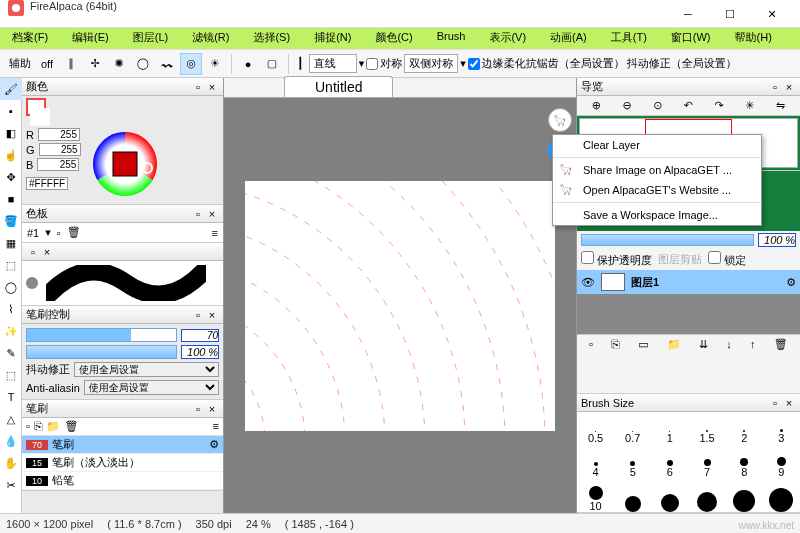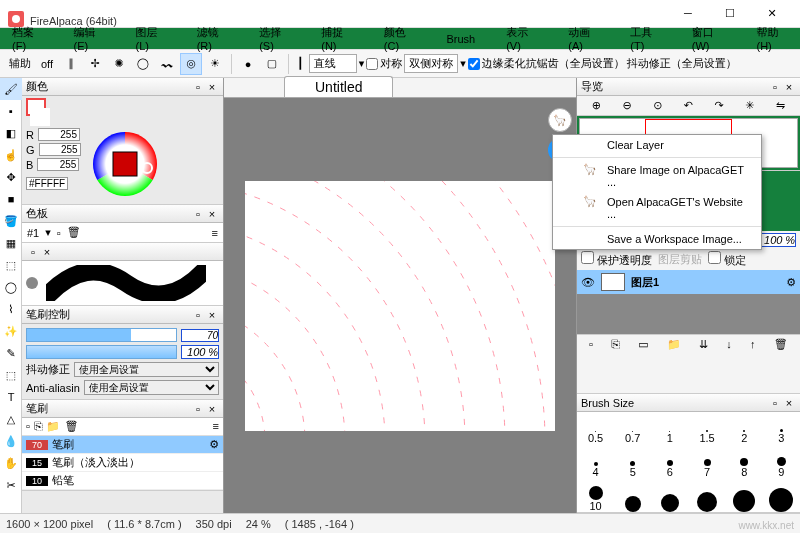--- a/index.html
+++ b/index.html
@@ -1,22 +1,22 @@
 <!DOCTYPE html>
 <html><head>
 <meta charset="utf-8">
 <style>
 * { margin: 0; padding: 0; box-sizing: border-box; font-family: "Microsoft YaHei", "SimSun", Arial, sans-serif; font-size: 11px; }
 body { width: 800px; height: 533px; background: #f0f0f0; overflow: hidden; position: relative; }
-.titlebar { height: 28px; background: #fff; display: flex; align-items: flex-end; padding: 0 8px; border-bottom: 1px solid #ddd; }
+.titlebar { height: 28px; background: #fff; display: flex; align-items: flex-start; padding: 0 8px; border-bottom: 1px solid #ddd; }
 .titlebar .icon { width: 16px; height: 16px; margin-right: 6px; }
 .titlebar .title { flex: 1; color: #333; }
 .titlebar .win-btns { display: flex; gap: 2px; }
 .win-btn { width: 40px; height: 28px; display: flex; align-items: center; justify-content: center; cursor: pointer; }
-.menubar { height: 22px; background: #15803d; display: flex; align-items: center; padding: 0 6px; gap: 19px; border-bottom: 1px solid #e0e0e0; }
+.menubar { height: 22px; background: #bef264; display: flex; align-items: flex-start; padding: 0 6px; gap: 12px; border-bottom: 1px solid #e0e0e0; }
 .menubar span { padding: 2px 6px; cursor: pointer; }
 .toolbar { height: 28px; background: #f6f6f6; display: flex; align-items: center; padding: 0 6px; gap: 2px; border-bottom: 1px solid #ccc; }
 .tbtn { width: 22px; height: 22px; display: flex; align-items: center; justify-content: center; border: 1px solid transparent; cursor: pointer; }
 .tbtn.active { background: #cce5ff; border: 1px solid #99c9ff; }
 .tsep { width: 1px; height: 20px; background: #ccc; margin: 0 3px; }
 .tlbl { margin: 0 3px; }
 .tsel { border: 1px solid #aaa; background: #fff; padding: 1px 4px; min-width: 48px; }
 .chk { display: flex; align-items: center; gap: 2px; }
 .chk input { width: 12px; height: 12px; }
 .main { display: flex; height: 435px; }
@@ -54,21 +54,21 @@
 .tabbar { height: 20px; background: #f4f4f4; display: flex; align-items: flex-end; border-bottom: 1px solid #aaa; padding-left: 60px; }
 .tab { background: #fff; border: 1px solid #aaa; border-bottom: none; padding: 2px 30px; font-size: 14px; border-radius: 3px 3px 0 0; }
 .canvas-area { flex: 1; display: flex; align-items: center; justify-content: center; position: relative; overflow: hidden; }
 .canvas { width: 310px; height: 250px; background: #fff; position: relative; overflow: hidden; }
 .avatar-stack { position: absolute; top: 10px; right: 4px; display: flex; flex-direction: column; gap: 6px; }
 .avatar { width: 24px; height: 24px; border-radius: 50%; }
 .right-panels { width: 224px; background: #15803d; border-left: 1px solid #999; display: flex; flex-direction: column; }
 .nav-tools { display: flex; gap: 4px; padding: 3px 6px; justify-content: space-around; background: #f4f4f4; border-bottom: 1px solid #ccc; }
 .nav-preview { height: 50px; background: #fff; margin: 2px; border: 1px solid #aaa; position: relative; }
 .context-menu { position: absolute; top: 134px; right: 38px; width: 210px; background: #fff; border: 1px solid #999; box-shadow: 2px 2px 5px rgba(0,0,0,0.3); z-index: 100; }
-.ctx-item { padding: 4px 8px 4px 30px; position: relative; font-size: 11px; cursor: pointer; margin-left: 24px; }
+.ctx-item { padding: 4px 8px 4px 30px; position: relative; font-size: 11px; cursor: pointer; }
 .ctx-sep { height: 1px; background: #ddd; margin: 2px 0; }
 .ctx-icon { position: absolute; left: 6px; top: 3px; width: 16px; height: 16px; }
 .layer-body { background: #f4f4f4; }
 .layer-slider { display: flex; align-items: center; padding: 2px 4px; gap: 4px; }
 .layer-slider .bar { flex: 1; height: 12px; background: linear-gradient(#b8ddff,#7dc3ff); border: 1px solid #6aa8dd; }
 .layer-mix { display: flex; padding: 2px 4px; gap: 8px; align-items: center; font-size: 10px; }
 .layer-mix select { flex: 1; border: 1px solid #999; }
 .layer-chks { display: flex; padding: 2px 4px; gap: 6px; font-size: 10px; align-items: center; }
 .layer-item { display: flex; align-items: center; background: #90caff; padding: 3px 4px; gap: 6px; }
 .layer-thumb { width: 24px; height: 18px; background: #fff; border: 1px solid #666; }

